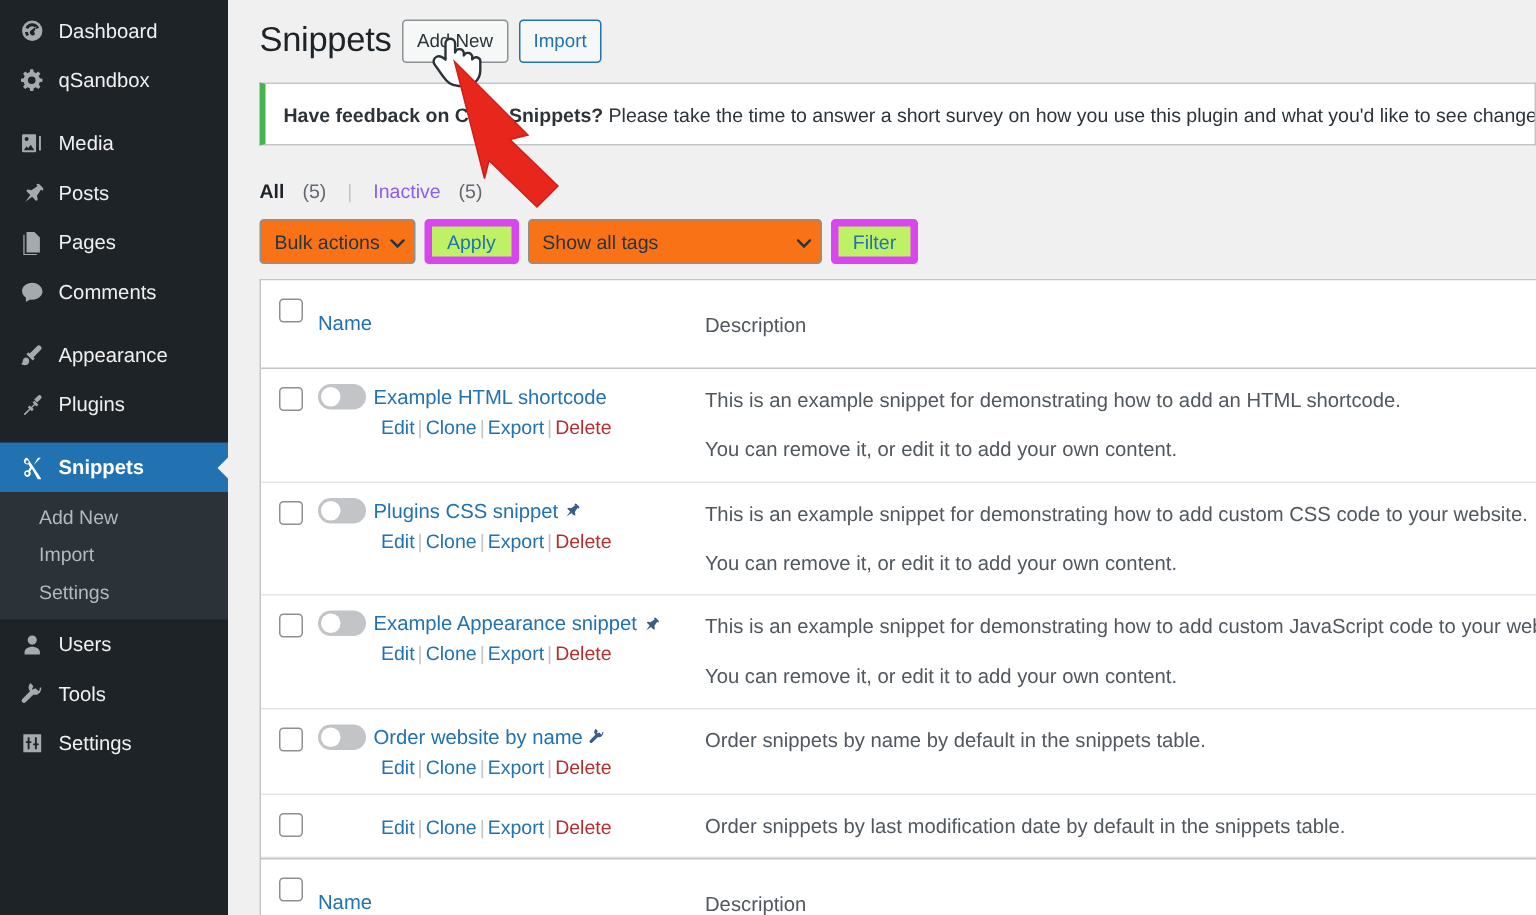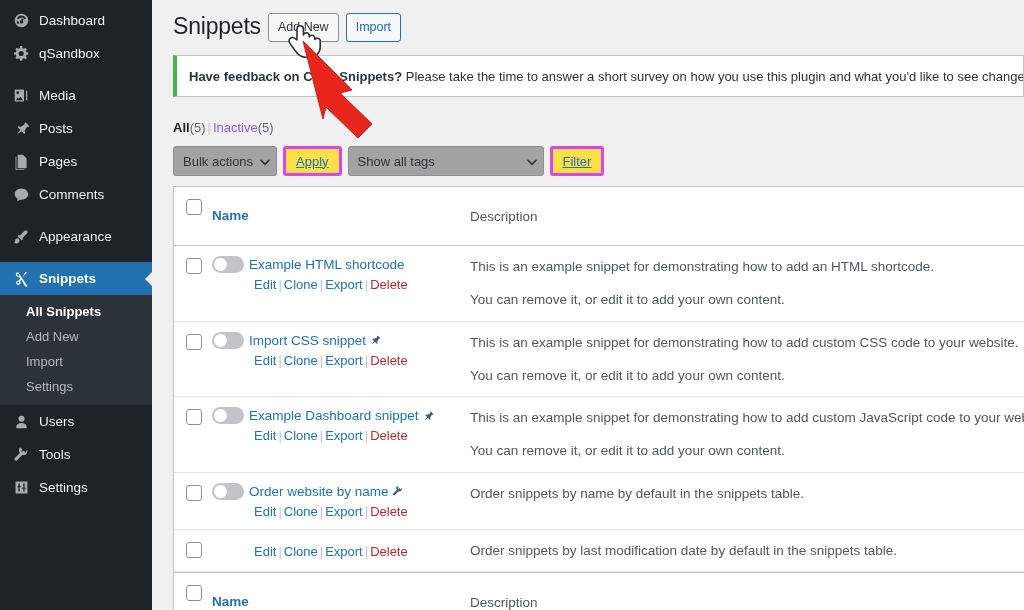--- a/index.html
+++ b/index.html
@@ -70,46 +70,46 @@
     background: #fff; border: 1px solid #c3c4c7;
     border-left: 4px solid #46b450;
     padding: 11px 12px; font-size: 13px; color: #2c3338;
     white-space: nowrap; overflow: hidden;
     height: 42px; display: flex; align-items: center;
   }
   .notice b { font-weight: 700; }
 
   .subsubsub {
     margin-top: 23px; font-size: 13px; color: #646970;
-    display: flex; align-items: center; gap: 0;
+    display: flex; align-items: center; gap: 12px;
   }
   .subsubsub a { color: #8b5cf6; text-decoration: none; cursor: pointer; }
   .subsubsub .cur { color: #1d2327; font-weight: 600; }
   .subsubsub .sep { color: #c3c4c7; margin: 0 2px; }
   .subsubsub .cnt { color: #646970; }
 
   .tablenav { margin-top: 11px; display: flex; align-items: center; gap: 6px; }
   .wp-select {
     position: relative; display: inline-flex; align-items: center;
-    height: 30px; background: #a3a3a3; border: 1px solid #8c8f94;
+    height: 30px; background: #f97316; border: 1px solid #8c8f94;
     border-radius: 3px; font-size: 13px; color: #2c3338;
     padding: 0 18px 0 9px; cursor: pointer;
   }
   .wp-select .chev {
     position: absolute; right: 8px; top: 50%; margin-top: -2px;
     width: 8px; height: 8px; pointer-events: none;
   }
   .wp-select .chev svg { display: block; }
   #bulk-select { min-width: 104px; }
   #tag-select  { min-width: 196px; }
   .btn-secondary {
-    height: 30px; padding: 0 10px; background: #fde047;
-    border: 3px solid #d946ef; color: #2271b1; border-radius: 3px;
+    height: 30px; padding: 0 10px; background: #bef264;
+    border: 5px solid #d946ef; color: #2271b1; border-radius: 3px;
     font-size: 13px; cursor: pointer; display: inline-flex;
-    align-items: center; justify-content: center; text-decoration: underline;
+    align-items: center; justify-content: center;
   }
 
   
   .wp-table {
     margin-top: 10px; background: #fff;
     border: 1px solid #c3c4c7; border-bottom: none;
     border-right: none;
     width: 1003px;
   }
   .tr {
@@ -124,21 +124,21 @@
   }
   .cb {
     width: 16px; height: 16px; border: 1px solid #8c8f94;
     border-radius: 3px; background: #fff; display: block; cursor: pointer;
   }
   .cell-name { width: 258px; min-width: 258px; padding: 10px 0 10px 0; }
   .cell-desc { flex: 1; padding: 11px 12px 10px 0; }
 
   .th-label {
     font-size: 13.5px; color: #2271b1; cursor: pointer; padding-top: 11px;
-    padding-bottom: 11px; font-weight: 700;
+    padding-bottom: 11px; font-weight: 400;
   }
   .th-desc {
     font-size: 13.5px; color: #50575e; padding-top: 11px;
     padding-bottom: 11px; font-weight: 400;
   }
 
   .name-line { display: flex; align-items: center; gap: 0; }
   .toggle {
     width: 32px; min-width: 32px; height: 17px; border-radius: 9px;
     background: #c3c4c7; position: relative; cursor: pointer;
@@ -226,31 +226,38 @@
         </div>
         <div class="menu-gap"></div>
         <div class="menu-item">
           <span class="mi-icon">
             <svg width="17" height="17" viewBox="0 0 20 20" fill="currentColor">
               <path d="M16.6 3.3a2 2 0 00-2.9 0L8 9l-1-1-1.6 1.6 5 5L12 13l-1-1 5.6-5.8a2 2 0 000-2.9zM5.4 12.2c-1.6 0-2.9 1.3-2.9 2.9 0 1.2-.5 1.8-1.2 2.2.7.5 1.7.9 2.7.9 2 0 3.6-1.4 3.6-3.2a2.8 2.8 0 00-2.2-2.8z"></path>
             </svg>
           </span>
           <span>Appearance</span>
         </div>
+        <div class="menu-item">
+          <span class="mi-icon">
+            <svg width="17" height="17" viewBox="0 0 20 20" fill="currentColor">
+              <path d="M16.8 3.3a1.6 1.6 0 00-2.3 0l-3 3 2.3 2.3 3-3a1.6 1.6 0 000-2.3zM11.7 7.2l-1.5 1.5 1.2 1.2-2.2 2.2-1.2-1.2-1.5 1.5 1.1 1.1-4.3 4.2 1 1 4.2-4.3 1.2 1.1 1.5-1.5-1.2-1.2 2.2-2.2 1.2 1.2 1.5-1.5z"></path>
+            </svg>
+          </span>
+          <span>Plugins</span>
+        </div>
         <div class="menu-gap"></div>
         <div class="menu-item active">
           <span class="mi-icon">
             <svg width="17" height="17" viewBox="0 0 20 20" fill="currentColor">
               <path d="M6.1 2.6a2.6 2.6 0 10.9 5l1.3 2.4-1.3 2.4a2.6 2.6 0 101.4 1l1.3-2.3 4.7 8.4h2.4v-.9L6.1 2.6zm-.1 2a1.2 1.2 0 110 2.4 1.2 1.2 0 010-2.4zm0 9a1.2 1.2 0 110 2.4 1.2 1.2 0 010-2.4zM11.5 7.8l5.3-5.2h-2.4l-4 7z"></path>
             </svg>
           </span>
           <span>Snippets</span>
         </div>
         <div class="submenu">
-          <div class="submenu-item current">All Snippets</div>
           <div class="submenu-item">Add New</div>
           <div class="submenu-item">Import</div>
           <div class="submenu-item">Settings</div>
         </div>
         <div class="menu-item">
           <span class="mi-icon">
             <svg width="17" height="17" viewBox="0 0 20 20" fill="currentColor">
               <path d="M10 10.3a3.6 3.6 0 100-7.2 3.6 3.6 0 000 7.2zm0 1.6c-3.3 0-6 1.8-6 4.1V18h12v-2c0-2.3-2.7-4.1-6-4.1z"></path>
             </svg>
           </span>
@@ -346,42 +353,42 @@
               <div class="desc-p">You can remove it, or edit it to add your own content.</div>
             </div>
           </div>
           <div class="tr">
             <div class="cell-cb">
               <span class="cb"></span>
             </div>
             <div class="cell-name">
               <div class="name-line">
                 <span class="toggle"></span>
-                <a class="snippet-link">Import CSS snippet</a>
+                <a class="snippet-link">Plugins CSS snippet</a>
                 <span class="badge-icon">
                   <svg width="12" height="12" viewBox="0 0 20 20" fill="currentColor">
                     <path d="M15.6 3.4a1.4 1.4 0 00-2 0l-.4.4 1 1-4.8 3.2-2.5-.5a1 1 0 00-1 1.7l2.6 2.6-4 5.4 5.4-4 2.6 2.6a1 1 0 001.7-1l-.5-2.5 3.2-4.8 1 1 .4-.4a1.4 1.4 0 000-2z"></path>
                   </svg>
                 </span>
               </div>
               <div class="row-actions"><a>Edit</a><span class="bar">|</span><a>Clone</a><span class="bar">|</span><a>Export</a><span class="bar">|</span><a class="trash">Delete</a></div>
             </div>
             <div class="cell-desc">
               <div class="desc-p">This is an example snippet for demonstrating how to add custom CSS code to your website.</div>
               <div class="desc-p">You can remove it, or edit it to add your own content.</div>
             </div>
           </div>
           <div class="tr">
             <div class="cell-cb">
               <span class="cb"></span>
             </div>
             <div class="cell-name">
               <div class="name-line">
                 <span class="toggle"></span>
-                <a class="snippet-link">Example Dashboard snippet</a>
+                <a class="snippet-link">Example Appearance snippet</a>
                 <span class="badge-icon">
                   <svg width="12" height="12" viewBox="0 0 20 20" fill="currentColor">
                     <path d="M15.6 3.4a1.4 1.4 0 00-2 0l-.4.4 1 1-4.8 3.2-2.5-.5a1 1 0 00-1 1.7l2.6 2.6-4 5.4 5.4-4 2.6 2.6a1 1 0 001.7-1l-.5-2.5 3.2-4.8 1 1 .4-.4a1.4 1.4 0 000-2z"></path>
                   </svg>
                 </span>
               </div>
               <div class="row-actions"><a>Edit</a><span class="bar">|</span><a>Clone</a><span class="bar">|</span><a>Export</a><span class="bar">|</span><a class="trash">Delete</a></div>
             </div>
             <div class="cell-desc">
               <div class="desc-p">This is an example snippet for demonstrating how to add custom JavaScript code to your website.</div>

